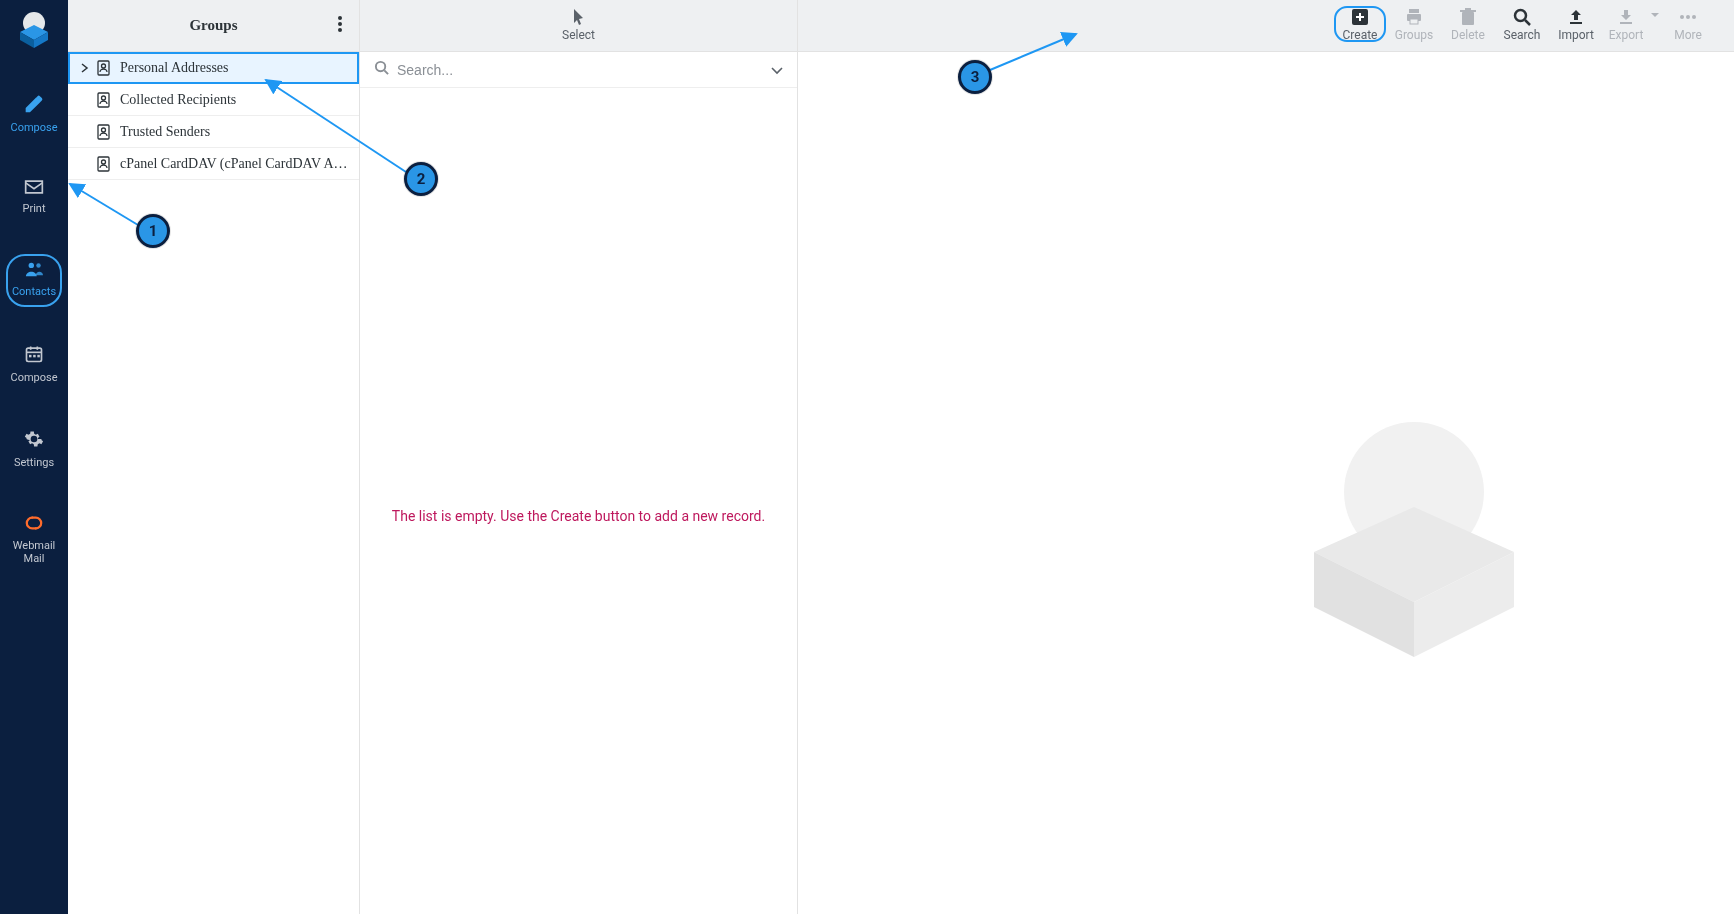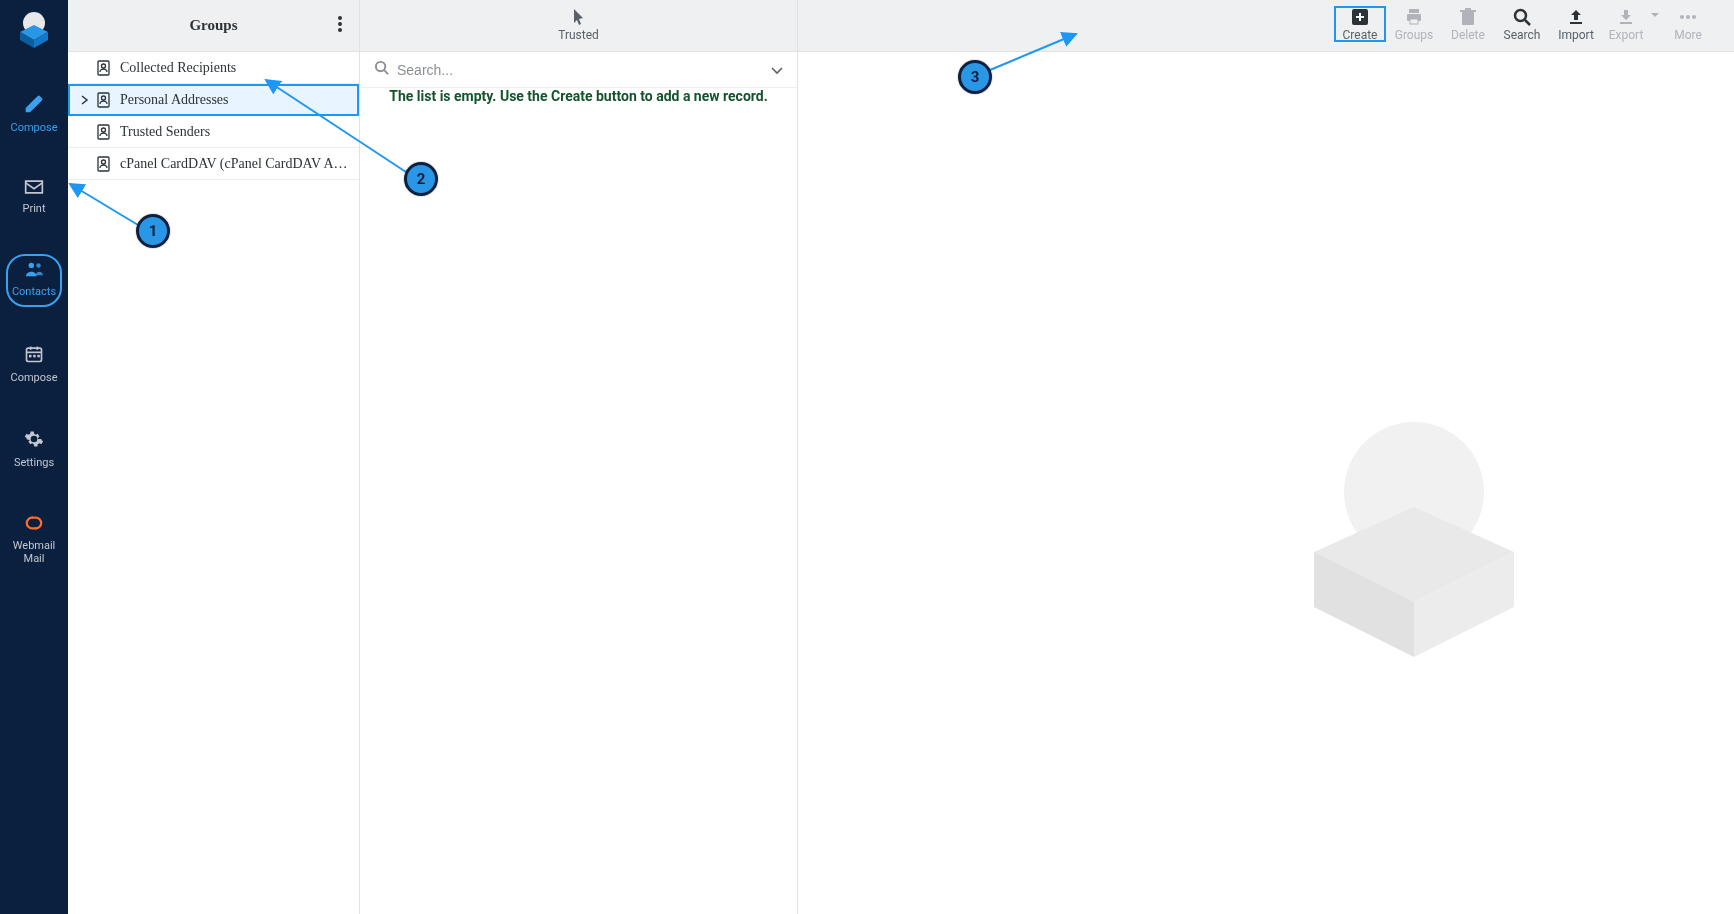--- a/index.html
+++ b/index.html
@@ -46,28 +46,28 @@
 
   
   .list-panel { width: 438px; min-width:438px; border-right: 1px solid #e2e2e2; background:#fff; display:flex; flex-direction:column; }
   .list-toolbar { height:52px; background:#eef0f2; border-bottom:1px solid #e2e2e2; display:flex; align-items:flex-start; justify-content:center; padding-top:6px; }
   .tb-item { display:flex; flex-direction:column; align-items:center; width:70px; color:#5a6169; font-size:12px; cursor:pointer; }
   .tb-item .icon { height:22px; display:flex; align-items:center; justify-content:center; }
   .search-row { height:36px; border-bottom:1px solid #eee; display:flex; align-items:center; padding: 0 10px 0 14px; color:#8a8f95; background:#fff; }
   .search-row input { border:none; outline:none; flex:1; font-size:14px; color:#2c3338; }
   .search-row input::placeholder{ color:#8a8f95; }
   .caret-down { padding:4px 4px; cursor:pointer; }
-  .empty-msg { text-align:center; color:#14532d; font-weight:700; font-size:14px; padding:0 20px; }
+  .empty-msg { margin-top: 420px; text-align:center; color:#be185d; font-weight:400; font-size:14px; padding:0 20px; }
 
   
   .detail-panel { flex:1; background:#fff; display:flex; flex-direction:column; }
   .detail-toolbar { height:52px; background:#eef0f2; border-bottom:1px solid #e2e2e2; display:flex; align-items:flex-start; justify-content:flex-end; padding-top:6px; padding-right:20px; gap:2px; }
   .detail-toolbar .tb-item { width:52px; font-size:12px; }
   .tb-item.disabled { color:#b0b4ba; }
-  .tb-item.highlight { outline:2px solid #1e97f3; border-radius:0; outline-offset:-2px;margin-left:13px; }
+  .tb-item.highlight { outline:2px solid #1e97f3; border-radius:13px; outline-offset:-2px;margin-left:13px; }
   .export-caret{ display:flex; align-items:center; }
   .detail-body { flex:1; position:relative; }
 
   
   .placeholder-cube { position:absolute; right:190px; top:370px; }
 
   
   .anno { position:fixed; width:34px; height:34px; border-radius:50%; background:#2a96e6; border:3px solid #0b1f3f; color:#0b1f3f; font-weight:700; display:flex; align-items:center; justify-content:center; z-index:20; font-size:15px; box-shadow: 0 0 0 1px rgba(0,0,0,0.1);}
 
 </style>
@@ -157,46 +157,46 @@
       <span class="groups-title">Groups</span>
       <span class="groups-menu-btn">
         <svg width="6" height="18" viewBox="0 0 6 18">
             <circle cx="3" cy="3" r="2" fill="#2c3338"></circle>
             <circle cx="3" cy="9" r="2" fill="#2c3338"></circle>
             <circle cx="3" cy="15" r="2" fill="#2c3338"></circle>
           </svg>
       </span>
     </div>
     <div class="group-list">
+      <div class="group-item selected">
+        <span class="chev">
+          <svg width="8" height="10" viewBox="0 0 8 10">
+              <path d="M1 1l5 4-5 4" fill="none" stroke="#2c3338" stroke-width="1.5"></path>
+            </svg>
+        </span>
+        <span class="gicon">
+          <svg width="16" height="16" viewBox="0 0 16 16" fill="none" stroke="#2c3338" stroke-width="1.3">
+              <rect x="2" y="1" width="11" height="14" rx="1"></rect>
+              <circle cx="7.5" cy="6" r="2"></circle>
+              <path d="M4 12c0-2 2-3 3.5-3s3.5 1 3.5 3"></path>
+            </svg>
+        </span>
+        <span class="lbl">Personal Addresses</span>
+      </div>
       <div class="group-item">
         <span class="chev"></span>
         <span class="gicon">
           <svg width="16" height="16" viewBox="0 0 16 16" fill="none" stroke="#2c3338" stroke-width="1.3">
               <rect x="2" y="1" width="11" height="14" rx="1"></rect>
               <circle cx="7.5" cy="6" r="2"></circle>
               <path d="M4 12c0-2 2-3 3.5-3s3.5 1 3.5 3"></path>
             </svg>
         </span>
         <span class="lbl">Collected Recipients</span>
       </div>
-      <div class="group-item selected">
-        <span class="chev">
-          <svg width="8" height="10" viewBox="0 0 8 10">
-              <path d="M1 1l5 4-5 4" fill="none" stroke="#2c3338" stroke-width="1.5"></path>
-            </svg>
-        </span>
-        <span class="gicon">
-          <svg width="16" height="16" viewBox="0 0 16 16" fill="none" stroke="#2c3338" stroke-width="1.3">
-              <rect x="2" y="1" width="11" height="14" rx="1"></rect>
-              <circle cx="7.5" cy="6" r="2"></circle>
-              <path d="M4 12c0-2 2-3 3.5-3s3.5 1 3.5 3"></path>
-            </svg>
-        </span>
-        <span class="lbl">Personal Addresses</span>
-      </div>
       <div class="group-item">
         <span class="chev"></span>
         <span class="gicon">
           <svg width="16" height="16" viewBox="0 0 16 16" fill="none" stroke="#2c3338" stroke-width="1.3">
               <rect x="2" y="1" width="11" height="14" rx="1"></rect>
               <circle cx="7.5" cy="6" r="2"></circle>
               <path d="M4 12c0-2 2-3 3.5-3s3.5 1 3.5 3"></path>
             </svg>
         </span>
         <span class="lbl">Trusted Senders</span>
@@ -216,21 +216,21 @@
   </div>
 
   <div class="list-panel">
     <div class="list-toolbar">
       <div class="tb-item">
         <span class="icon">
           <svg width="14" height="18" viewBox="0 0 14 18">
               <path d="M2 1l9 9-4 1 2 5-2 1-2-5-3 3z" fill="#5a6169"></path>
             </svg>
         </span>
-        <span>Trusted</span>
+        <span>Select</span>
       </div>
     </div>
     <div class="search-row">
       <span style="margin-right:8px;">
         <svg width="15" height="15" viewBox="0 0 16 16" fill="none" stroke="#8a8f95" stroke-width="2">
             <circle cx="7" cy="7" r="5"></circle>
             <line x1="11" y1="11" x2="15" y2="15"></line>
           </svg>
       </span>
       <input type="text" placeholder="Search..." style="">

